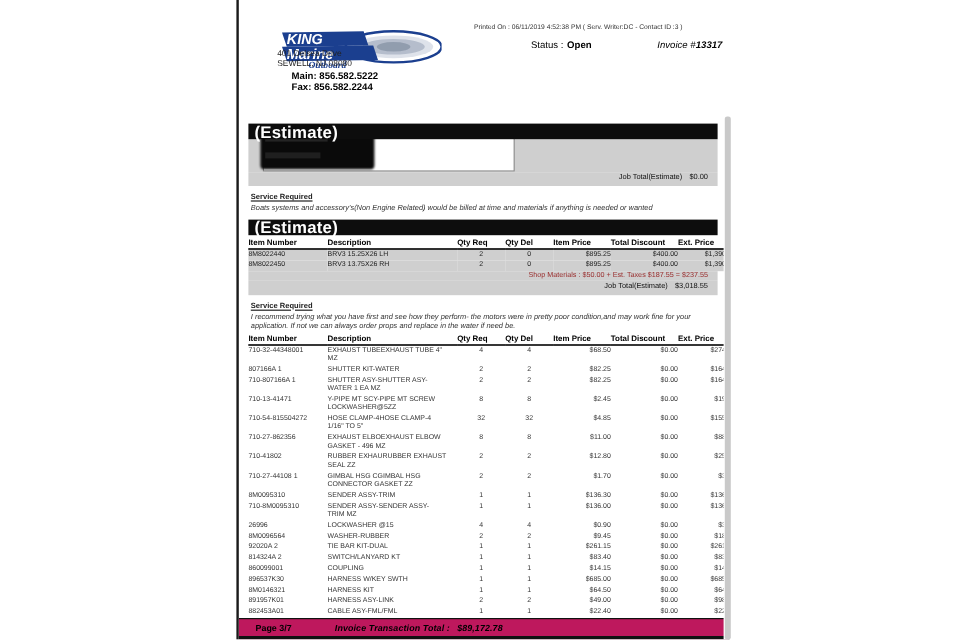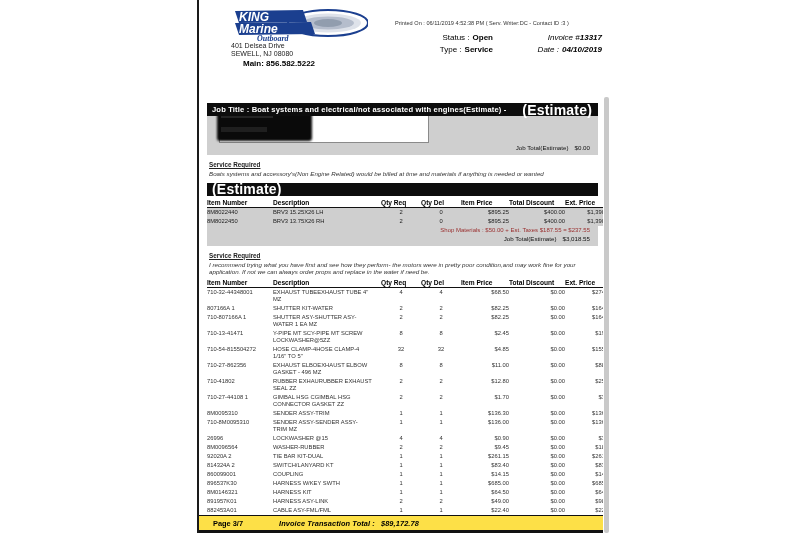--- a/index.html
+++ b/index.html
@@ -25,21 +25,21 @@
   
   .scrollbar{
     position:absolute;right:-0px;top:0;width:6px;height:533px;background:#ffffff;
   }
   .scroll-thumb{
     position:absolute;right:0px;top:97px;width:5px;height:436px;background:#c9c9c9;border-radius:2px;
   }
 
   
   .hdr{position:relative;height:92px;}
-  .logo{position:absolute;left:26px;top:3px;width:135px;height:33px;}
+  .logo{position:absolute;left:26px;top:19px;width:135px;height:33px;}
   .logo svg{display:block;}
   .company{position:absolute;left:24px;top:36px;width:180px;}
   .company .cname{font-size:10.5px;font-weight:bold;color:#000;line-height:12px;letter-spacing:-0.1px;}
   .company .caddr{font-size:7px;color:#222;line-height:8.4px;}
   .company .cphone{font-size:8px;font-weight:bold;color:#000;line-height:9.6px;padding-left:12px;}
 
   .printed{position:absolute;left:188px;top:14px;font-size:5.6px;color:#333;white-space:nowrap;}
   .metagrid{position:absolute;left:178px;top:26px;width:225px;font-size:8px;color:#000;}
   .mrow{display:flex;line-height:12px;}
   .mcol-l{width:112px;text-align:right;}
@@ -99,21 +99,21 @@
   }
   .totline{
     background:#cfcfcf;text-align:right;font-size:6.2px;color:#111;
     padding:1px 8px 4px 0;
   }
 
   
   .footer{
     position:absolute;left:0;bottom:0;width:100%;
     border-top:1.2px solid #111;border-bottom:3px solid #111;
-    height:18px;box-sizing:border-box;background:#fde047;
+    height:18px;box-sizing:border-box;background:#be185d;
   }
   .footer .inner{display:flex;align-items:center;height:15px;padding-left:14px;font-size:7.4px;font-weight:bold;color:#000;}
   .footer .pg{width:66px;}
   .footer .tt{letter-spacing:.1px;font-style:italic;}
 </style>
 </head>
 <body>
 
 <div class="viewport">
 
@@ -133,53 +133,45 @@
             <path d="M2 14 L78 13 L82 25 L6 26 Z" fill="#1b3f8f"></path>
             <text x="6" y="24" font-family="Liberation Sans, sans-serif" font-size="12" font-weight="bold" fill="#ffffff" font-style="italic">Marine</text>
             <text x="24" y="32" font-family="Liberation Serif, serif" font-size="8" font-weight="bold" fill="#1b3f8f" font-style="italic">Outboard</text>
           </svg>
         </div>
 
         <div class="company">
           <div class="caddr">401 Delsea Drive</div>
           <div class="caddr">SEWELL, NJ 08080</div>
           <div class="cphone">Main: 856.582.5222</div>
+          <div class="cphone">Fax: 856.582.2244</div>
         </div>
 
         <div class="printed">Printed On : 06/11/2019 4:52:38 PM ( Serv. Writer:DC - Contact ID :3 )</div>
 
         <div class="metagrid">
           <div class="mrow">
             <div class="mcol-l">
               <span class="mlabel">Status :</span><span class="valwrap mval">Open</span>
             </div>
             <div class="mcol-r">
               <span class="mlabel">Invoice #</span><span class="mval">13317</span>
-            </div>
-          </div>
-          <div class="mrow">
-            <div class="mcol-l">
-              <span class="mlabel">Type :</span><span class="valwrap mval">Service</span>
-            </div>
-            <div class="mcol-r">
-              <span class="mlabel">Date :</span><span class="valwrap mval">04/10/2019</span>
             </div>
           </div>
         </div>
 
         <div class="custbox"></div>
         <div class="redact"></div>
         <div class="redact-l2"></div>
         <div class="redact-l3"></div>
       </div>
 
       <div id="jobs-container">
           <div>
             <div class="jobbar">
-              <span class="jt">Job Title : Boat systems and electrical/not associated with engines(Estimate) -</span>
               <span class="est">(Estimate)</span>
             </div>
             <div class="greyband empty"></div>
             <div class="jobtotal"><span>Job Total(Estimate)</span><span class="jtv">$0.00</span></div>
             <div class="svcreq">
               <div class="title">Service Required</div>
               <div class="body">Boats systems and accessory's(Non Engine Related) would be billed at time and materials if anything is needed or wanted</div>
             </div>
           </div>
           <div>

